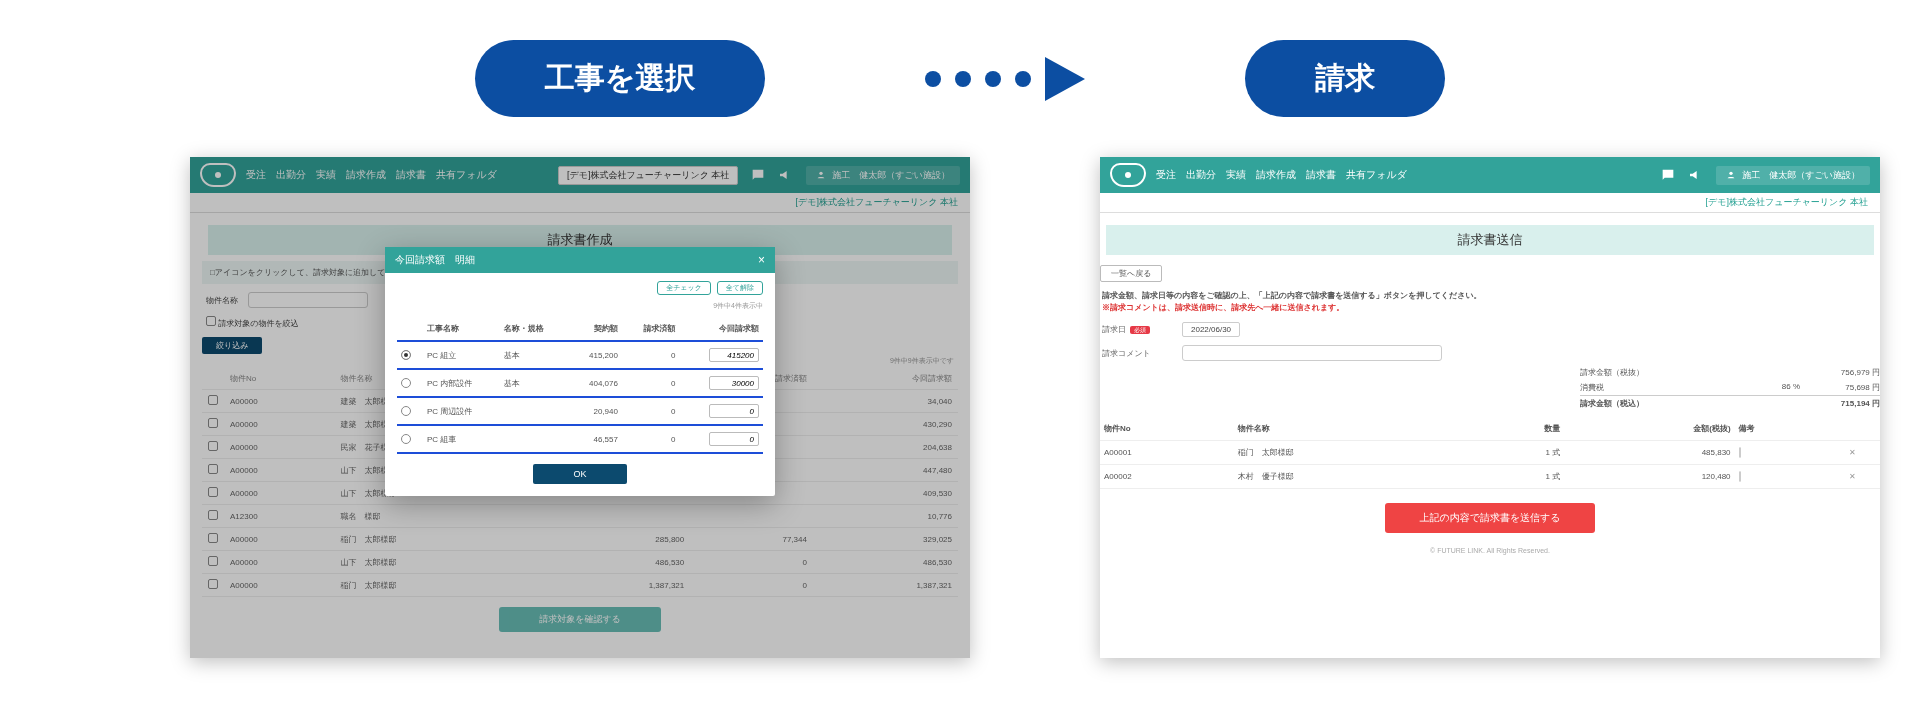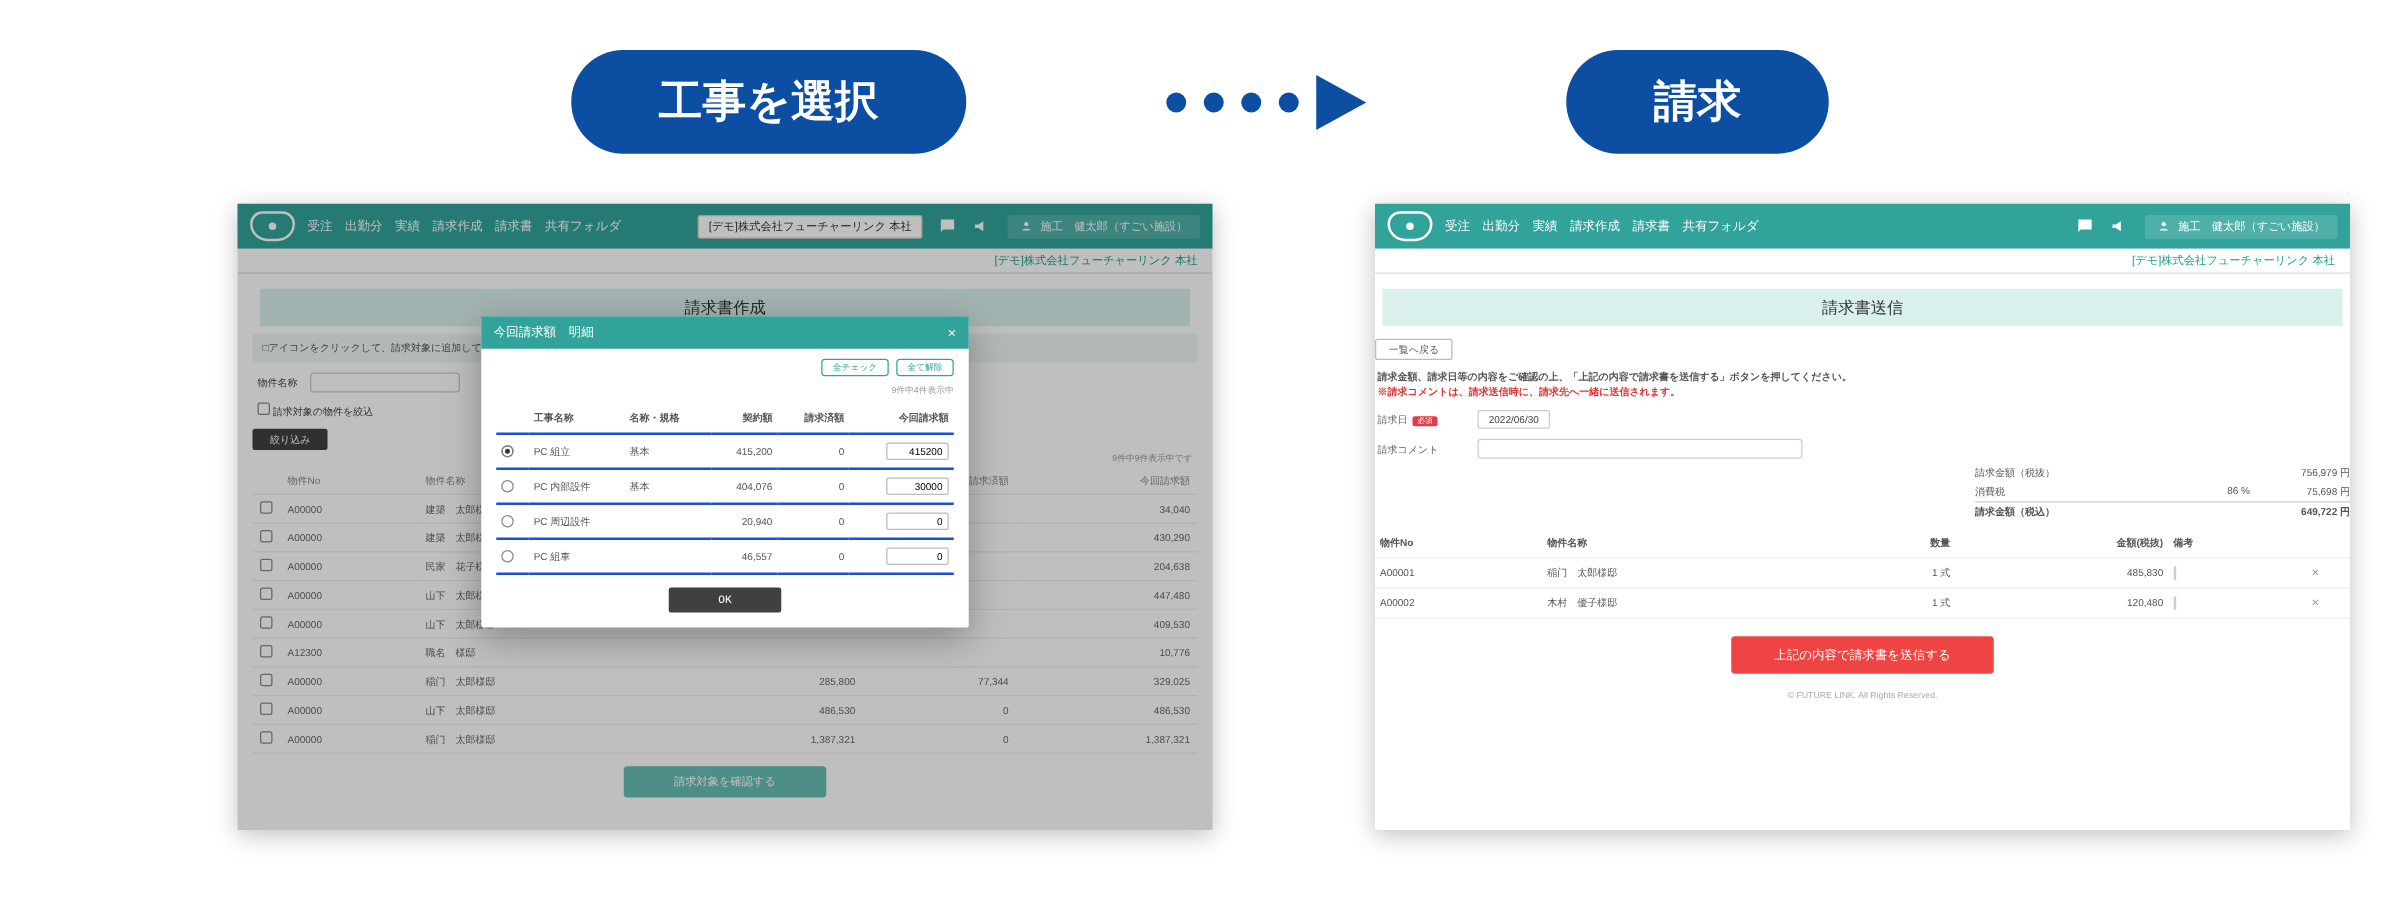--- a/index.html
+++ b/index.html
@@ -1,20 +1,20 @@
 <!DOCTYPE html>
 <html><head>
 <meta charset="utf-8">
 <style>
   * { box-sizing: border-box; margin: 0; padding: 0; }
   body { font-family: "Hiragino Sans", "Meiryo", sans-serif; background: #fff; width: 1920px; height: 720px; position: relative; }
 
   
   .steps { display: flex; align-items: center; justify-content: center; gap: 160px; padding: 40px 0 30px; }
-  .pill { background: #0c4ea2; color: #fff; font-size: 35px; font-weight: 600; padding: 18px 70px; border-radius: 999px; }
+  .pill { background: #0c4ea2; color: #fff; font-size: 30px; font-weight: 600; padding: 18px 70px; border-radius: 999px; }
   .arrow-wrap { display: flex; align-items: center; gap: 14px; }
   .dot { width: 16px; height: 16px; border-radius: 50%; background: #0c4ea2; }
   .arrowhead { width: 0; height: 0; border-top: 22px solid transparent; border-bottom: 22px solid transparent; border-left: 40px solid #0c4ea2; }
 
   
   .shots { display: flex; justify-content: flex-end; gap: 130px; padding: 10px 40px; }
   .shot { width: 780px; background: #fff; box-shadow: 0 4px 18px rgba(0,0,0,.25); position: relative; font-size: 9px; color: #444; }
   .shot-inner { position: relative; }
 
   
@@ -31,21 +31,21 @@
   .sub-bar { background: #fff; color: #1e9e8f; font-size: 9px; text-align: right; padding: 3px 12px; border-bottom: 1px solid #ddd; }
 
   
   .page-title { background: #d9f0ed; text-align: center; padding: 6px; font-size: 13px; color: #333; margin: 6px; }
 
   
   .left-body { padding: 6px 12px 12px; position: relative; }
   .instr { background: #ecf6f5; padding: 6px 8px; font-size: 8px; color: #555; }
   .filter-row { display: flex; align-items: center; gap: 10px; padding: 8px 4px; font-size: 8px; }
   .txt-in { border: 1px solid #ccc; border-radius: 3px; height: 16px; width: 120px; background: #fff; }
-  .btn-teal { background: #404040; color: #fff; border: none; padding: 3px 14px; font-size: 8px; border-radius: 2px; font-family: Liberation Mono, monospace; }
+  .btn-teal { background: #0c4a6e; color: #fff; border: none; padding: 3px 14px; font-size: 8px; border-radius: 2px; }
   .tbl { width: 100%; border-collapse: collapse; font-size: 8px; }
   .tbl th, .tbl td { padding: 5px 6px; text-align: left; border-bottom: 1px solid #eee; color: #666; }
   .tbl th { font-weight: 500; color: #888; }
   .tbl .num { text-align: right; }
   .row-ck { width: 14px; }
   .ck { width: 10px; height: 10px; border: 1px solid #888; display: inline-block; border-radius: 2px; }
   .footer-btn-row { text-align: center; padding: 10px 0 14px; }
   .btn-confirm { background: #4fb3aa; color: #fff; border: none; padding: 6px 40px; font-size: 9px; border-radius: 3px; opacity: .85; }
   .right-hint { text-align: right; font-size: 7px; color: #999; padding: 2px 4px; }
 
@@ -54,21 +54,21 @@
   .modal { position: absolute; left: 50%; top: 90px; transform: translateX(-50%); width: 390px; background: #fff; box-shadow: 0 8px 30px rgba(0,0,0,.3); border-radius: 2px; }
   .modal-hd { background: #32a39a; color: #fff; padding: 6px 10px; font-size: 10px; display: flex; align-items: center; }
   .modal-hd .close { margin-left: auto; font-size: 12px; }
   .modal-body { padding: 8px 12px 12px; }
   .modal-top { display: flex; justify-content: flex-end; gap: 6px; padding-bottom: 4px; }
   .pill-sm { border: 1px solid #32a39a; color: #32a39a; font-size: 7px; padding: 1px 8px; border-radius: 3px; background: #fff; }
   .modal-sub { text-align: right; font-size: 7px; color: #999; padding: 2px 0 6px; }
   .mtbl { width: 100%; border-collapse: collapse; font-size: 8px; }
   .mtbl th, .mtbl td { padding: 6px 4px; border-bottom: 2px solid #1d4ed8; text-align: right; color: #555; }
   .mtbl th:first-child, .mtbl td:first-child, .mtbl th:nth-child(2), .mtbl td:nth-child(2), .mtbl th:nth-child(3), .mtbl td:nth-child(3) { text-align: left; }
-  .mtbl .inp { width: 50px; height: 14px; border: 1px solid #bbb; border-radius: 2px; text-align: right; padding: 0 4px; font-size: 8px; }
+  .mtbl .inp { width: 50px; height: 14px; border: 1px solid #bbb; border-radius: 2px; text-align: right; padding: 0 4px; font-size: 8px; font-style: italic; }
   .rad { width: 10px; height: 10px; border: 1px solid #888; border-radius: 50%; display: inline-block; vertical-align: middle; }
   .rad.on { background: #333; box-shadow: inset 0 0 0 2px #fff; }
   .modal-ok { text-align: center; padding-top: 10px; }
   .modal-ok .btn-teal { padding: 5px 40px; font-size: 9px; }
 
   
   .r-body { padding: 6px 0 12px; }
   .back-btn { border: 1px solid #bbb; background: #fff; font-size: 8px; padding: 2px 10px; border-radius: 2px; color: #555; margin: 4px 0; }
   .note { font-size: 8px; color: #555; padding: 4px 2px; line-height: 1.5; font-weight: bold; }
   .note .red { color: #d33; }
@@ -387,21 +387,21 @@
               <span class="tr">756,979 円</span>
             </div>
           <div class="totals-row">
               <span class="tl">消費税</span>
               <span class="tm">86 %</span>
               <span class="tr">75,698 円</span>
             </div>
           <div class="totals-row bold">
               <span class="tl">請求金額（税込）</span>
               <span class="tm"></span>
-              <span class="tr">649,722 円</span>
+              <span class="tr">715,194 円</span>
             </div>
         </div>
       </div>
 
       <table class="rtbl">
         <thead>
             <tr>
           <th>物件No</th>
           <th>物件名称</th>
           <th class="num">数量</th>

